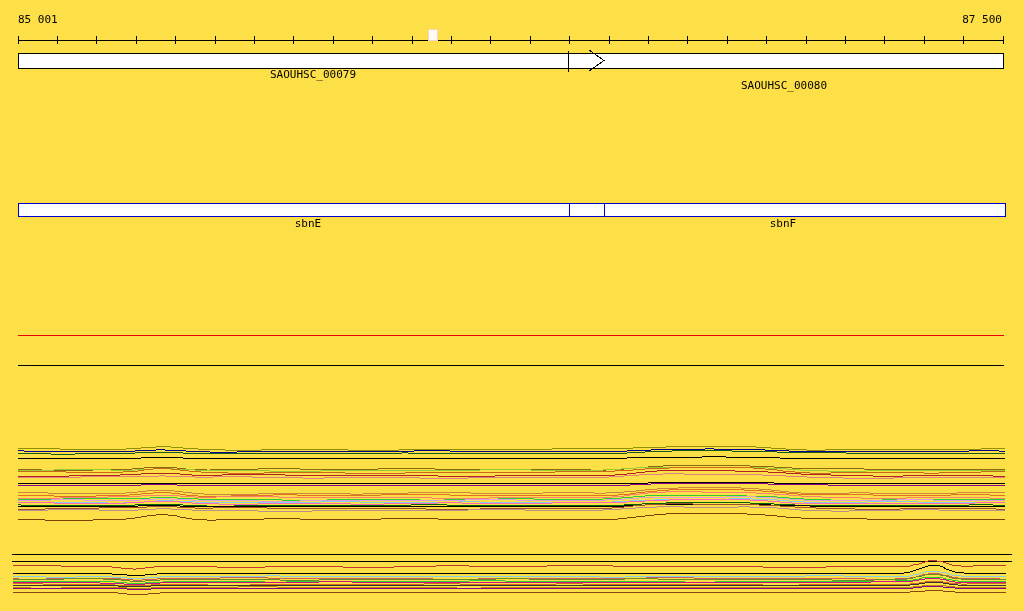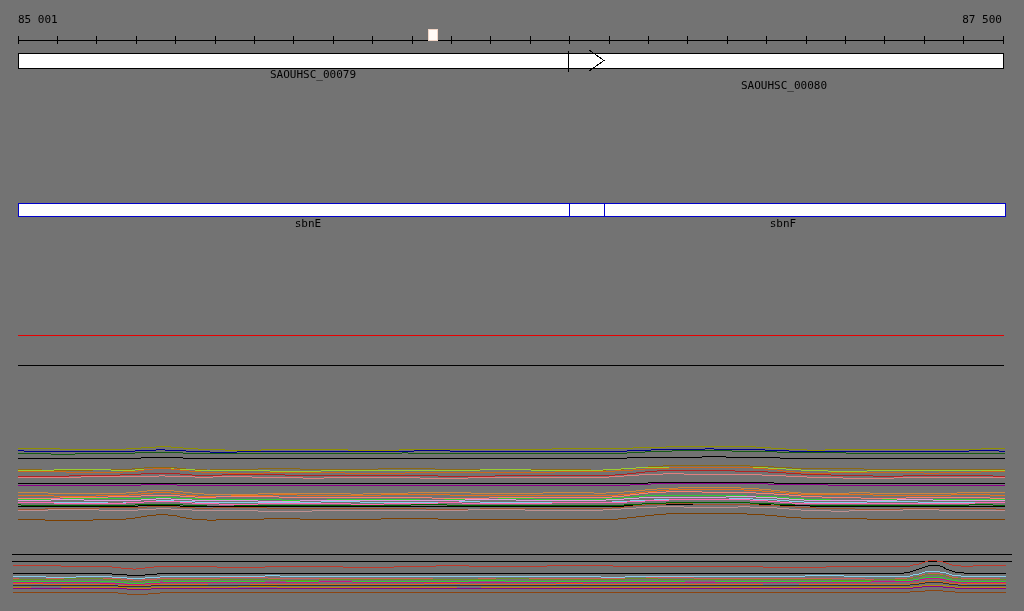--- a/index.html
+++ b/index.html
@@ -1,16 +1,16 @@
 <!DOCTYPE html>
 <html><head>
 <meta charset="utf-8">
 <style>
   html,body{margin:0;padding:0;background:#ffffff;}
-  .canvas{position:relative;width:1024px;height:611px;background:#737373;overflow:hidden;
+  .canvas{position:relative;width:1024px;height:611px;background:#fde047;overflow:hidden;
           font-family:"DejaVu Sans Mono", monospace;}
   svg{display:block;}
   text{font-family:"DejaVu Sans Mono", monospace;font-size:11px;fill:#000;}
 </style>
 </head>
 <body>
 
 <div class="canvas">
   <svg id="view" width="1024" height="611" viewBox="0 0 1024 611" shape-rendering="crispEdges">
 

